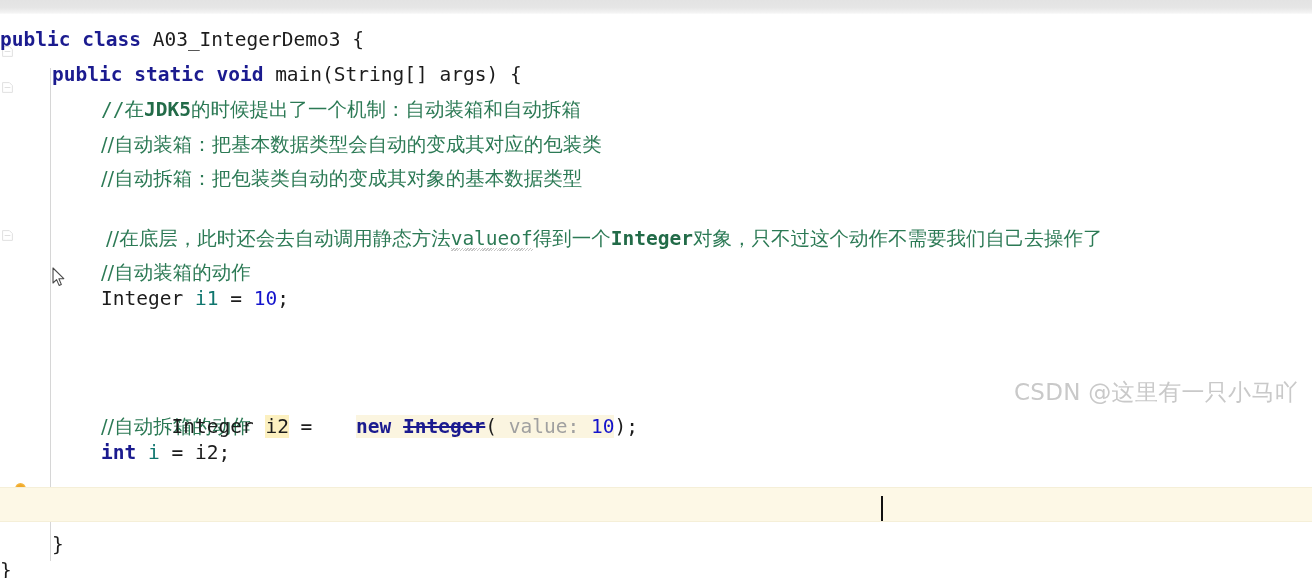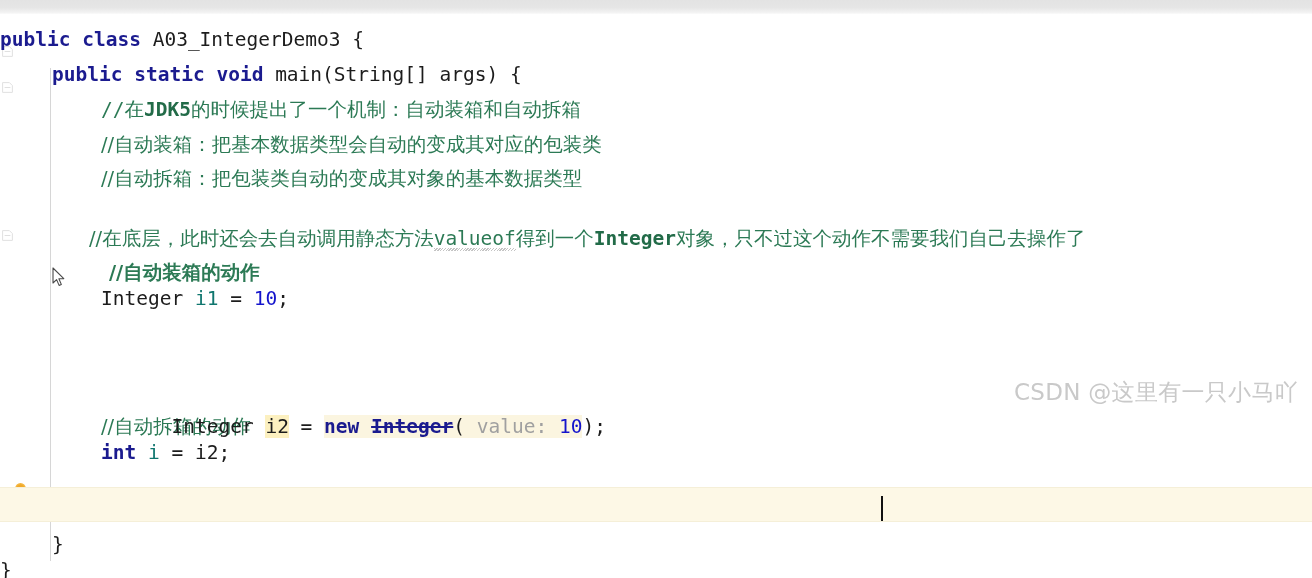--- a/index.html
+++ b/index.html
@@ -125,20 +125,21 @@
   
   .deprecated {
     text-decoration: line-through;
     text-decoration-thickness: 1.5px;
     color: #1b1b8f;
     font-weight: bold;
   }
   
   .block-hl {
     background: #fbf5e0;
+    margin-left: 32px;
   }
 
   
   .caret {
     position: absolute;
     width: 2px;
     height: 25px;
     background: #111111;
   }
 
@@ -215,22 +216,22 @@
 
     <div class="caret-line-band" id="caret-band" style="top: 473px;"></div>
 
     <div id="code-lines">
         <div class="line" style="top: 8px; left: 0px;"><span class="kw">public</span><span class="plain"> </span><span class="kw">class</span><span class="plain"> </span><span class="plain">A03_IntegerDemo3</span><span class="plain"> {</span></div>
         <div class="line" style="top: 43px; left: 52px;"><span class="kw">public</span><span class="plain"> </span><span class="kw">static</span><span class="plain"> </span><span class="kw">void</span><span class="plain"> </span><span class="plain">main</span><span class="plain">(</span><span class="plain">String</span><span class="plain">[] </span><span class="plain">args</span><span class="plain">) {</span></div>
         <div class="line" style="top: 78px; left: 101px;"><span class="cmt">//</span><span class="cmt cjk">在</span><span class="cmt-b">JDK5</span><span class="cmt cjk">的时候提出了一个机制：自动装箱和自动拆箱</span></div>
         <div class="line" style="top: 113px; left: 101px;"><span class="cmt cjk">//自动装箱：把基本数据类型会自动的变成其对应的包装类</span></div>
         <div class="line" style="top: 147px; left: 101px;"><span class="cmt cjk">//自动拆箱：把包装类自动的变成其对象的基本数据类型</span></div>
         <div class="line" style="top: 181px; left: 101px;"></div>
-        <div class="line" style="top: 207px; left: 89px; text-align: center;"><span class="cmt cjk">//在底层，此时还会去自动调用静态方法</span><span class="squiggle">valueof</span><span class="cmt cjk">得到一个</span><span class="cmt-b">Integer</span><span class="cmt cjk">对象，只不过这个动作不需要我们自己去操作了</span></div>
-        <div class="line" style="top: 241px; left: 109px; font-weight: bold;"><span class="cmt cjk">//自动装箱的动作</span></div>
+        <div class="line" style="top: 207px; left: 106px; text-align: center;"><span class="cmt cjk">//在底层，此时还会去自动调用静态方法</span><span class="squiggle">valueof</span><span class="cmt cjk">得到一个</span><span class="cmt-b">Integer</span><span class="cmt cjk">对象，只不过这个动作不需要我们自己去操作了</span></div>
+        <div class="line" style="top: 241px; left: 101px;"><span class="cmt cjk">//自动装箱的动作</span></div>
         <div class="line" style="top: 267px; left: 101px;"><span class="plain">Integer</span><span class="plain"> </span><span class="greyed">i1</span><span class="plain"> = </span><span class="num">10</span><span class="plain">;</span></div>
         <div class="line" style="top: 302px; left: 101px;"></div>
         <div class="line" style="top: 336px; left: 101px;"></div>
         <div class="line" style="top: 360px; left: 101px;"></div>
         <div class="line" style="top: 395px; left: 101px;"><span class="cmt cjk">//自动拆箱的动作</span></div>
         <div class="line" style="top: 421px; left: 101px;"><span class="kw">int</span><span class="plain"> </span><span class="greyed">i</span><span class="plain"> = </span><span class="plain">i2</span><span class="plain">;</span></div>
         <div class="line" style="top: 455px; left: 101px;"></div>
         <div class="line" style="top: 513px; left: 52px;"><span class="plain">}</span></div>
         <div class="line" style="top: 539px; left: 0px;"><span class="plain">}</span></div>
       </div>

